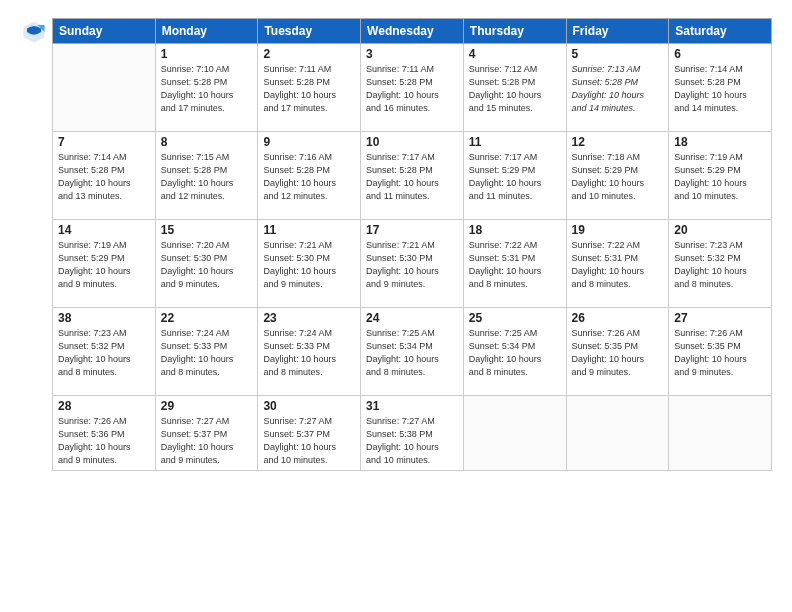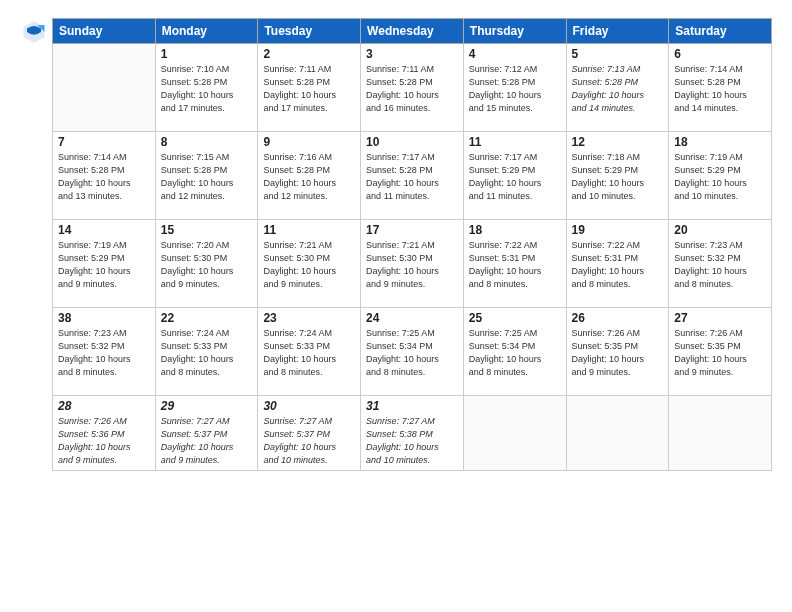--- a/index.html
+++ b/index.html
@@ -84,21 +84,21 @@
       margin-bottom: 2px;
       color: #222;
     }
     .cell-info {
       font-size: 9px;
       color: #333;
       line-height: 1.45;
     }
     .empty { background: #fafafa; }
     .week-row td { height: 88px; }
-    .last-row td { height: 72px; font-style: italic; }
+    .last-row td { height: 72px; }
   </style>
 </head>
 <body>
 
 <div class="page">
   <div class="header">
     <div class="logo">
       <svg class="logo-icon" viewBox="0 0 32 32">
         <polygon points="16,4 28,10 28,22 16,28 4,22 4,10" fill="#1565C0" opacity="0.15"></polygon>
         <path d="M8 12 Q16 6 24 12 L24 16 Q16 22 8 16 Z" fill="#1565C0"></path>

